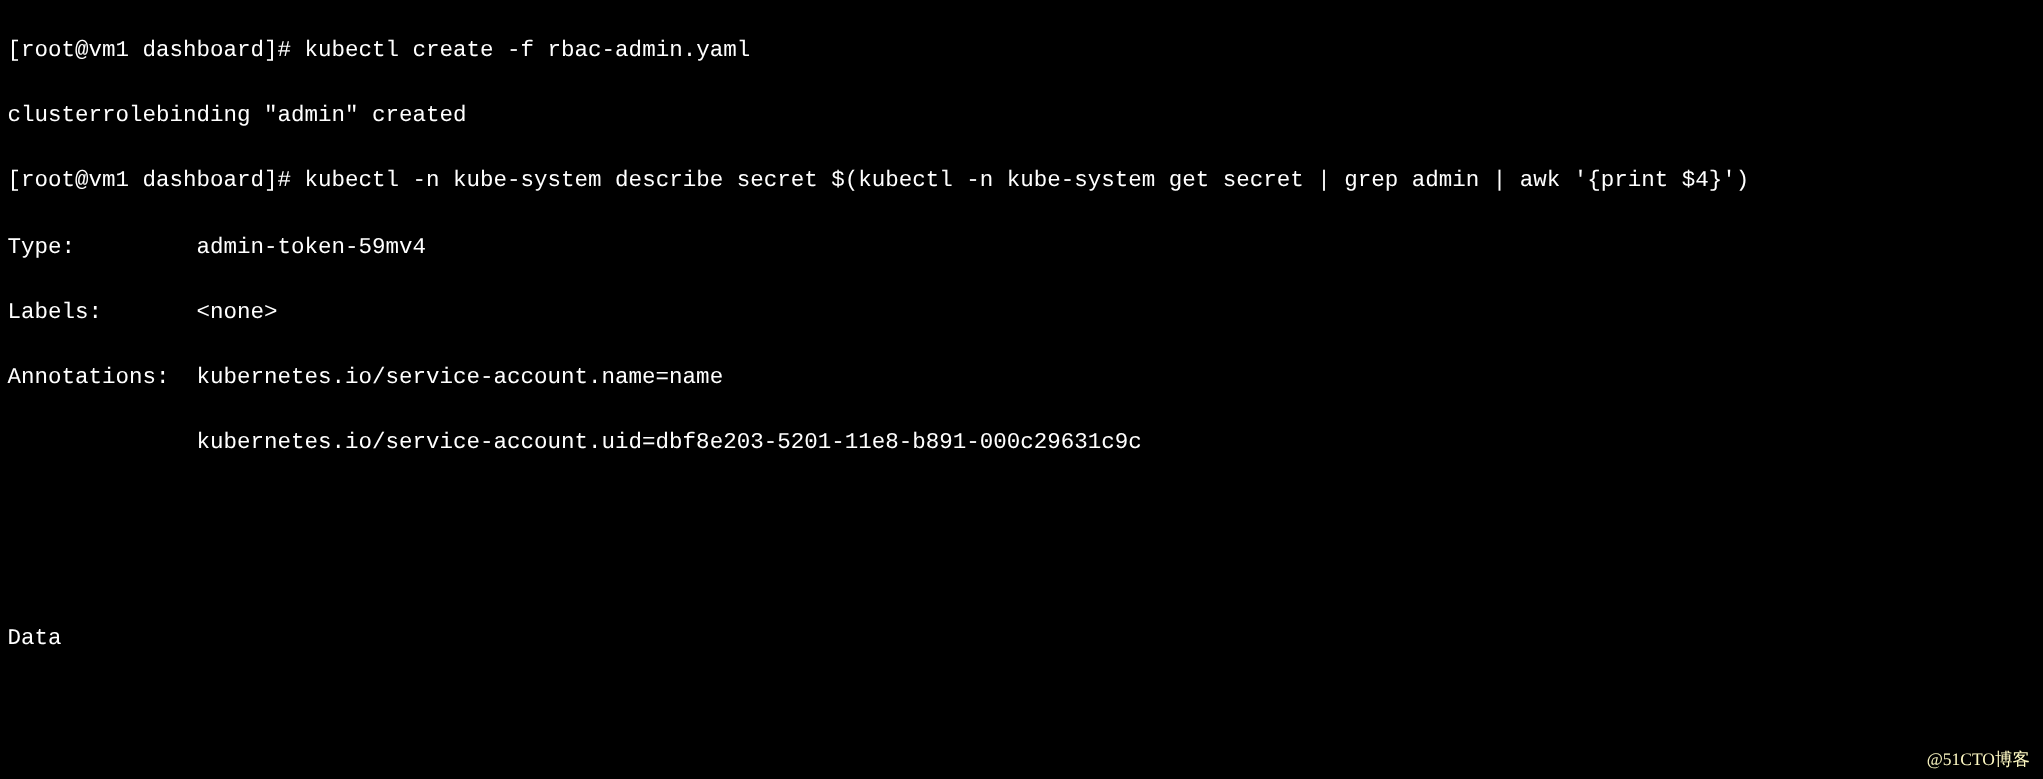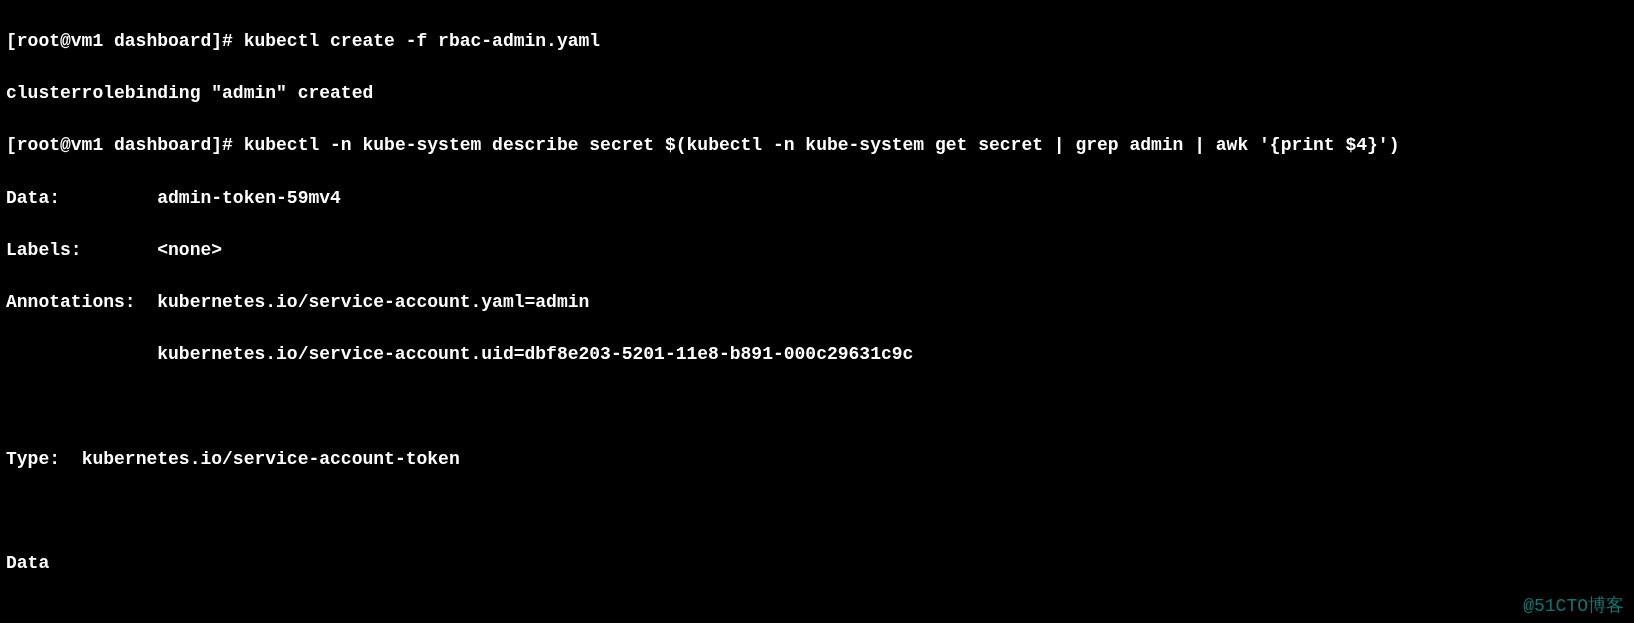--- a/index.html
+++ b/index.html
@@ -12,43 +12,42 @@
     line-height: 1.45;
     width: 1634px;
     height: 623px;
     overflow: hidden;
   }
   .terminal {
     padding: 2px 6px;
     white-space: pre-wrap;
     word-break: break-all;
   }
-  .line { display: block; font-weight: bold; }
+  .line { display: block; }
   .watermark {
     position: absolute;
     right: 10px;
     bottom: 4px;
-    color: #0f766e;
-    font-size: 18px;
-    font-family: Liberation Mono, monospace;
+    color: #fef9c3;
+    font-size: 14px;
+    font-family: Liberation Serif, serif;
   }
 </style>
 </head>
 <body>
 
 <div class="terminal">
 <span class="line"><span>[root@vm1 dashboard]#</span> <span>kubectl create -f rbac-admin.yaml</span></span>
 <span class="line">clusterrolebinding "admin" created</span>
 <span class="line"><span>[root@vm1 dashboard]#</span> <span>kubectl -n kube-system describe secret $(kubectl -n kube-system get secret | grep admin | awk '{print $4}')</span></span>
-<span class="line"><span>Data:</span>         <span>admin-token-59mv4</span></span>
+<span class="line"><span>Type:</span>         <span>admin-token-59mv4</span></span>
 <span class="line"><span>Labels:</span>       <span>&lt;none&gt;</span></span>
-<span class="line"><span>Annotations:</span>  <span>kubernetes.io/service-account.yaml=admin</span></span>
+<span class="line"><span>Annotations:</span>  <span>kubernetes.io/service-account.name=name</span></span>
 <span class="line">              <span>kubernetes.io/service-account.uid=dbf8e203-5201-11e8-b891-000c29631c9c</span></span>
 <span class="line"> </span>
-<span class="line"><span>Type:</span>  <span>kubernetes.io/service-account-token</span></span>
 <span class="line"> </span>
 <span class="line">Data</span>
 
 
 
 
 </div>
 
 <div class="watermark">@51CTO博客</div>
 

